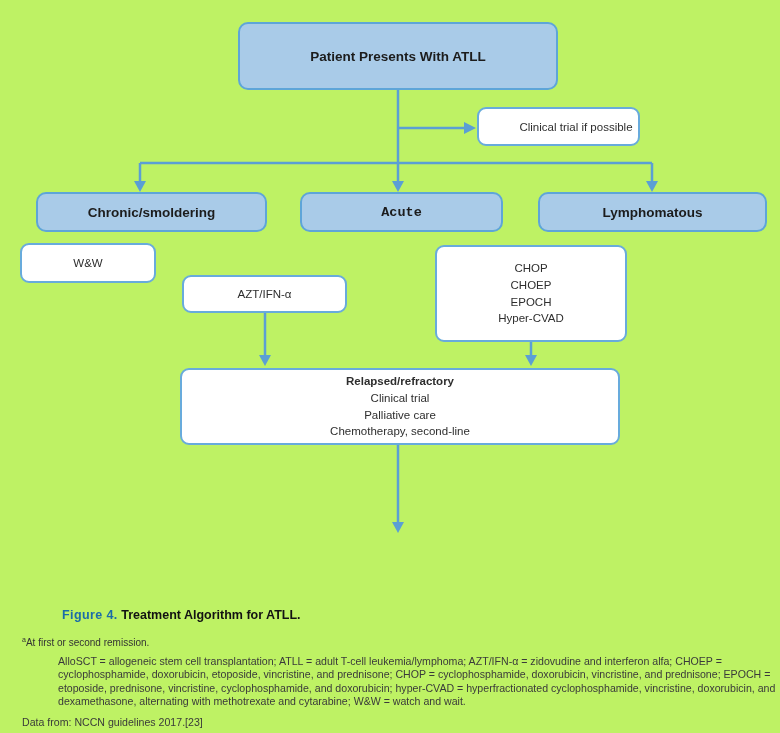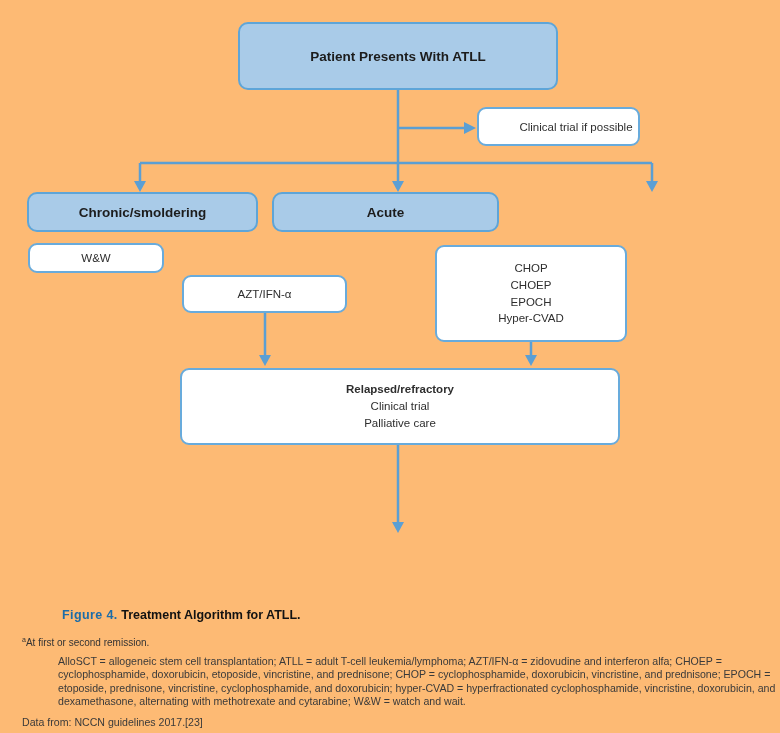--- a/index.html
+++ b/index.html
@@ -1,17 +1,17 @@
 <!DOCTYPE html>
 <html><head>
 <meta charset="utf-8">
 <style>
   html, body { margin:0; padding:0; background:#ffffff; }
   .canvas {
-    position:relative; width:780px; height:733px; background:#fdba74;
+    position:relative; width:780px; height:733px; background:#bef264;
     font-family:"Liberation Sans", sans-serif; overflow:hidden;
   }
   svg.wires { position:absolute; left:0; top:0; width:780px; height:733px; }
   .node {
     position:absolute; box-sizing:border-box;
     display:flex; align-items:center; justify-content:center;
     text-align:center;
   }
   .node.blue {
     background:#a9cbe8; border:2px solid #5ea5d8; border-radius:10px;
@@ -61,40 +61,42 @@
       <polygon points="259,355 271,355 265,366"></polygon>
       <polygon points="525,355 537,355 531,366"></polygon>
       <polygon points="392,522 404,522 398,533"></polygon>
     </g>
   </svg>
 
   <div class="node blue root-node" style="left:238px; top:22px; width:320px; height:68px;">Patient Presents With ATLL</div>
 
   <div class="node white" style="left:477px; top:107px; width:163px; height:39px;padding-left:35px;">Clinical trial if possible</div>
 
-  <div class="node blue" style="left:27px; top:192px; width:231px; height:40px;">Chronic/smoldering</div>
+  <div class="node blue" style="left:36px; top:192px; width:231px; height:40px;">Chronic/smoldering</div>
 
-  <div class="node blue" style="left:272px; top:192px; width:227px; height:40px;">Acute</div>
+  <div class="node blue" style="left:300px; top:192px; width:203px; height:40px;font-family:Liberation Mono, monospace;">Acute</div>
 
+  <div class="node blue" style="left:538px; top:192px; width:229px; height:40px;">Lymphomatous</div>
 
-  <div class="node white" style="left:28px; top:243px; width:136px; height:30px;">W&amp;W</div>
+  <div class="node white" style="left:20px; top:243px; width:136px; height:40px;">W&amp;W</div>
 
   <div class="node white" style="left:182px; top:243px; width:165px; height:38px;margin-top:32px;">AZT/IFN-α</div>
 
   <div class="node white col chemo-node" style="left:435px; top:245px; width:192px; height:97px;">
     <div>CHOP</div>
     <div>CHOEP</div>
     <div>EPOCH</div>
     <div>Hyper-CVAD</div>
   </div>
 
   <div class="node white col relapsed-node" style="left:180px; top:368px; width:440px; height:77px;justify-content:center;">
     <div class="title">Relapsed/refractory</div>
     <div>Clinical trial</div>
     <div>Palliative care</div>
+    <div>Chemotherapy, second-line</div>
   </div>
 
 
   <div class="caption">
     <span class="fig">Figure 4.</span>
     <span>Treatment Algorithm for ATLL.</span>
   </div>
 
   <div class="footnote">
     <sup>a</sup><span>At first or second remission.</span>

